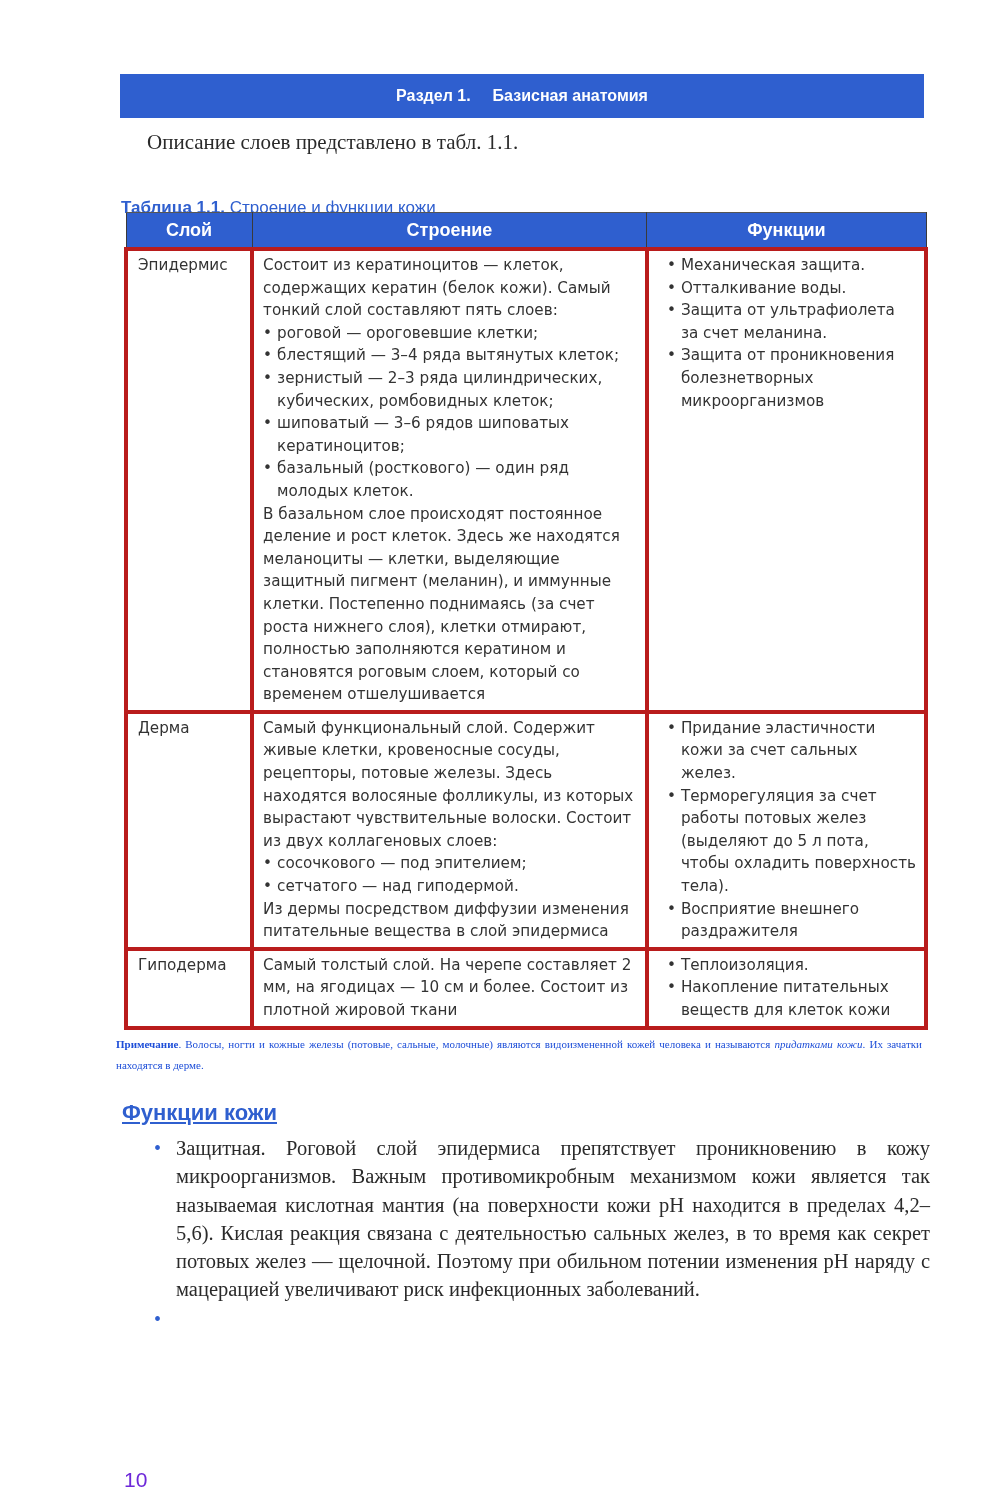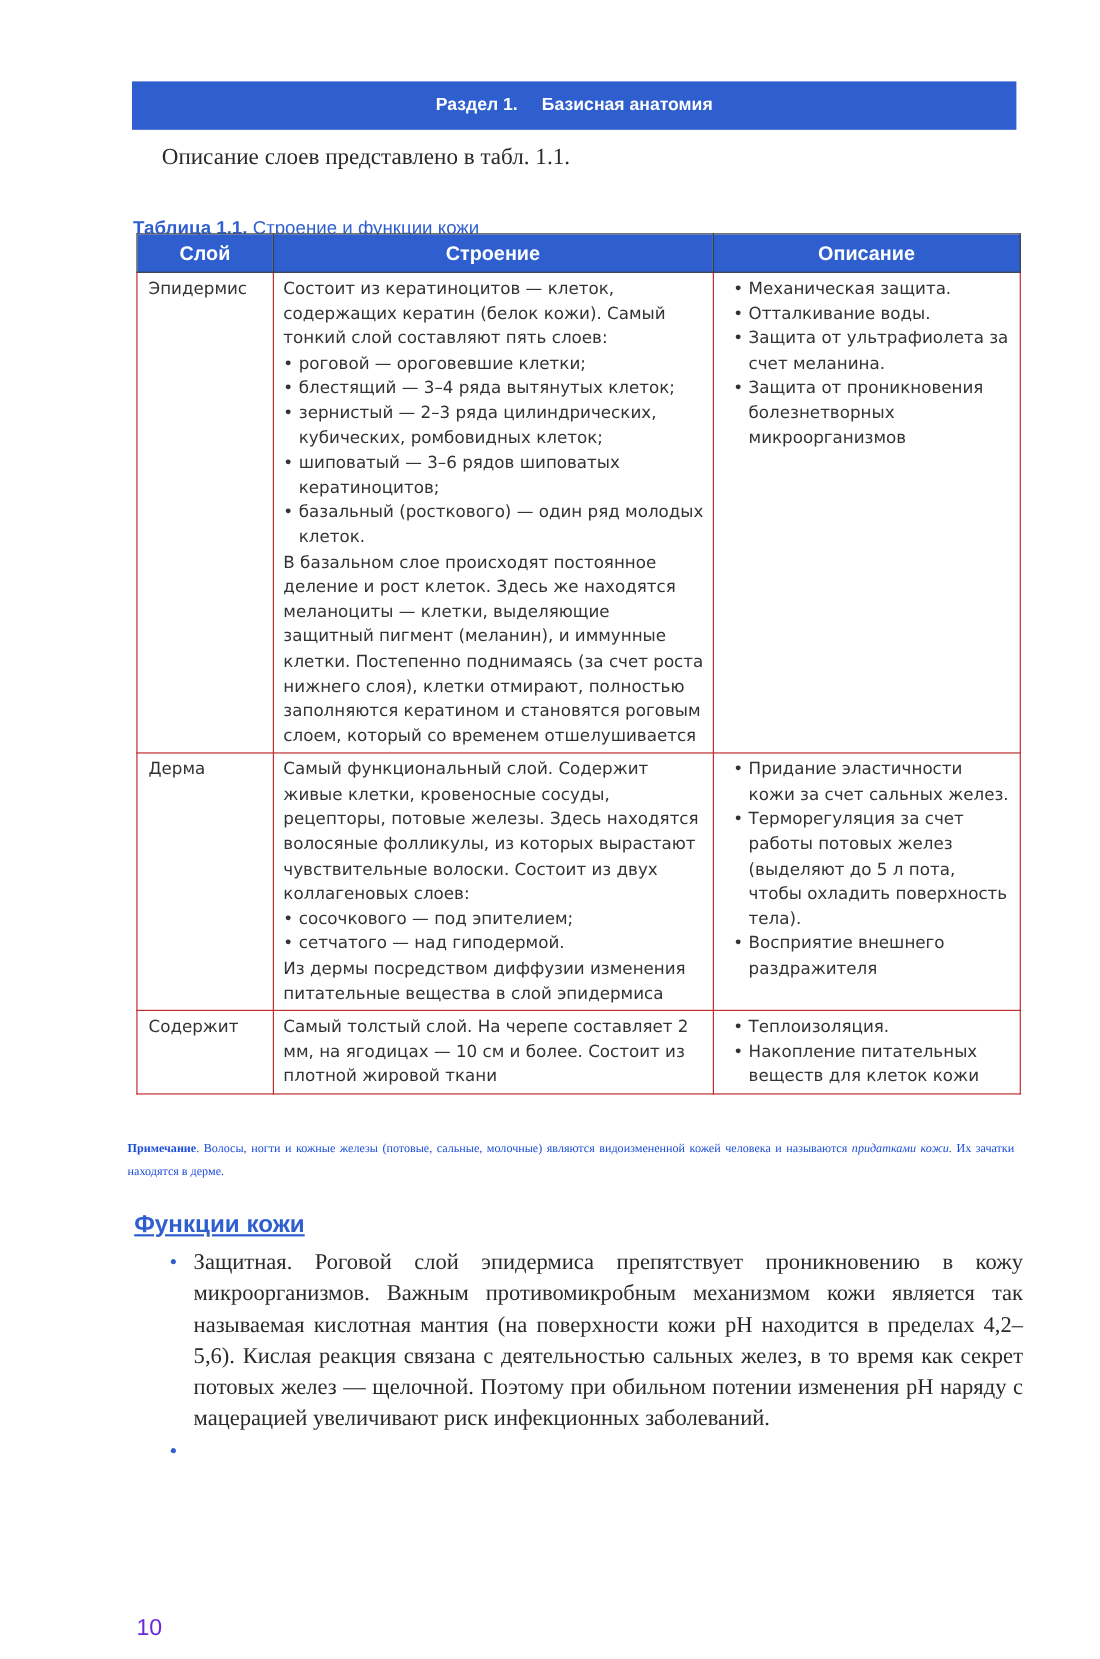--- a/index.html
+++ b/index.html
@@ -29,21 +29,21 @@
     font-family: "DejaVu Sans", sans-serif; font-size: 15.2px; line-height: 22.6px;
     color: #333;
     padding-left: 36px;
   }
   table.skin th {
     background: #2f5fcf; color: #fff; font-family: "Liberation Sans", sans-serif;
     font-weight: bold; font-size: 18px; height: 34px; padding: 0;
     border: 1px solid #3a3a3a; border-top: 1px solid #555;
   }
   table.skin td {
-    border: 1px solid #b91c1c; vertical-align: top; padding: 3px 8px 4px 9px;
+    border: 4px solid #b91c1c; vertical-align: top; padding: 3px 8px 4px 9px;
     font-weight: normal;
     margin-left: 40px;
   }
   td.layer { width: 105px; padding-left: 10px !important; }
   td.struct { width: 388px; }
   td.func { width: 255px; padding-left: 18px !important; }
   ul.b { list-style: none; margin: 0; padding: 0; }
   ul.b li { position: relative; padding-left: 14px; }
   ul.b li::before {
     content: "•"; position: absolute; left: 0; top: 0;
@@ -86,21 +86,21 @@
 <div class="caption">
   <b>Таблица 1.1.</b>
   <span>Строение и функции кожи</span>
 </div>
 
 <table class="skin">
   <thead>
     <tr>
       <th>Слой</th>
       <th>Строение</th>
-      <th>Описание</th>
+      <th>Функции</th>
     </tr>
   </thead>
   <tbody>
     <tr>
       <td class="layer">Эпидермис</td>
       <td class="struct">
         <div>Состоит из кератиноцитов — клеток, содержащих кератин (белок кожи). Самый тонкий слой составляют пять слоев:</div>
         <ul class="b">
           <li>роговой — ороговевшие клетки;</li>
           <li>блестящий — 3–4 ряда вытянутых клеток;</li>
@@ -131,21 +131,21 @@
       </td>
       <td class="func">
         <ul class="b">
           <li>Придание эластичности кожи за счет сальных желез.</li>
           <li>Терморегуляция за счет работы потовых желез (выделяют до 5 л пота, чтобы охладить поверхность тела).</li>
           <li>Восприятие внешнего раздражителя</li>
         </ul>
       </td>
     </tr>
     <tr>
-      <td class="layer">Содержит</td>
+      <td class="layer">Гиподерма</td>
       <td class="struct">
         <div>Самый толстый слой. На черепе составляет 2 мм, на ягодицах — 10 см и более. Состоит из плотной жировой ткани</div>
       </td>
       <td class="func">
         <ul class="b">
           <li>Теплоизоляция.</li>
           <li>Накопление питательных веществ для клеток кожи</li>
         </ul>
       </td>
     </tr>

